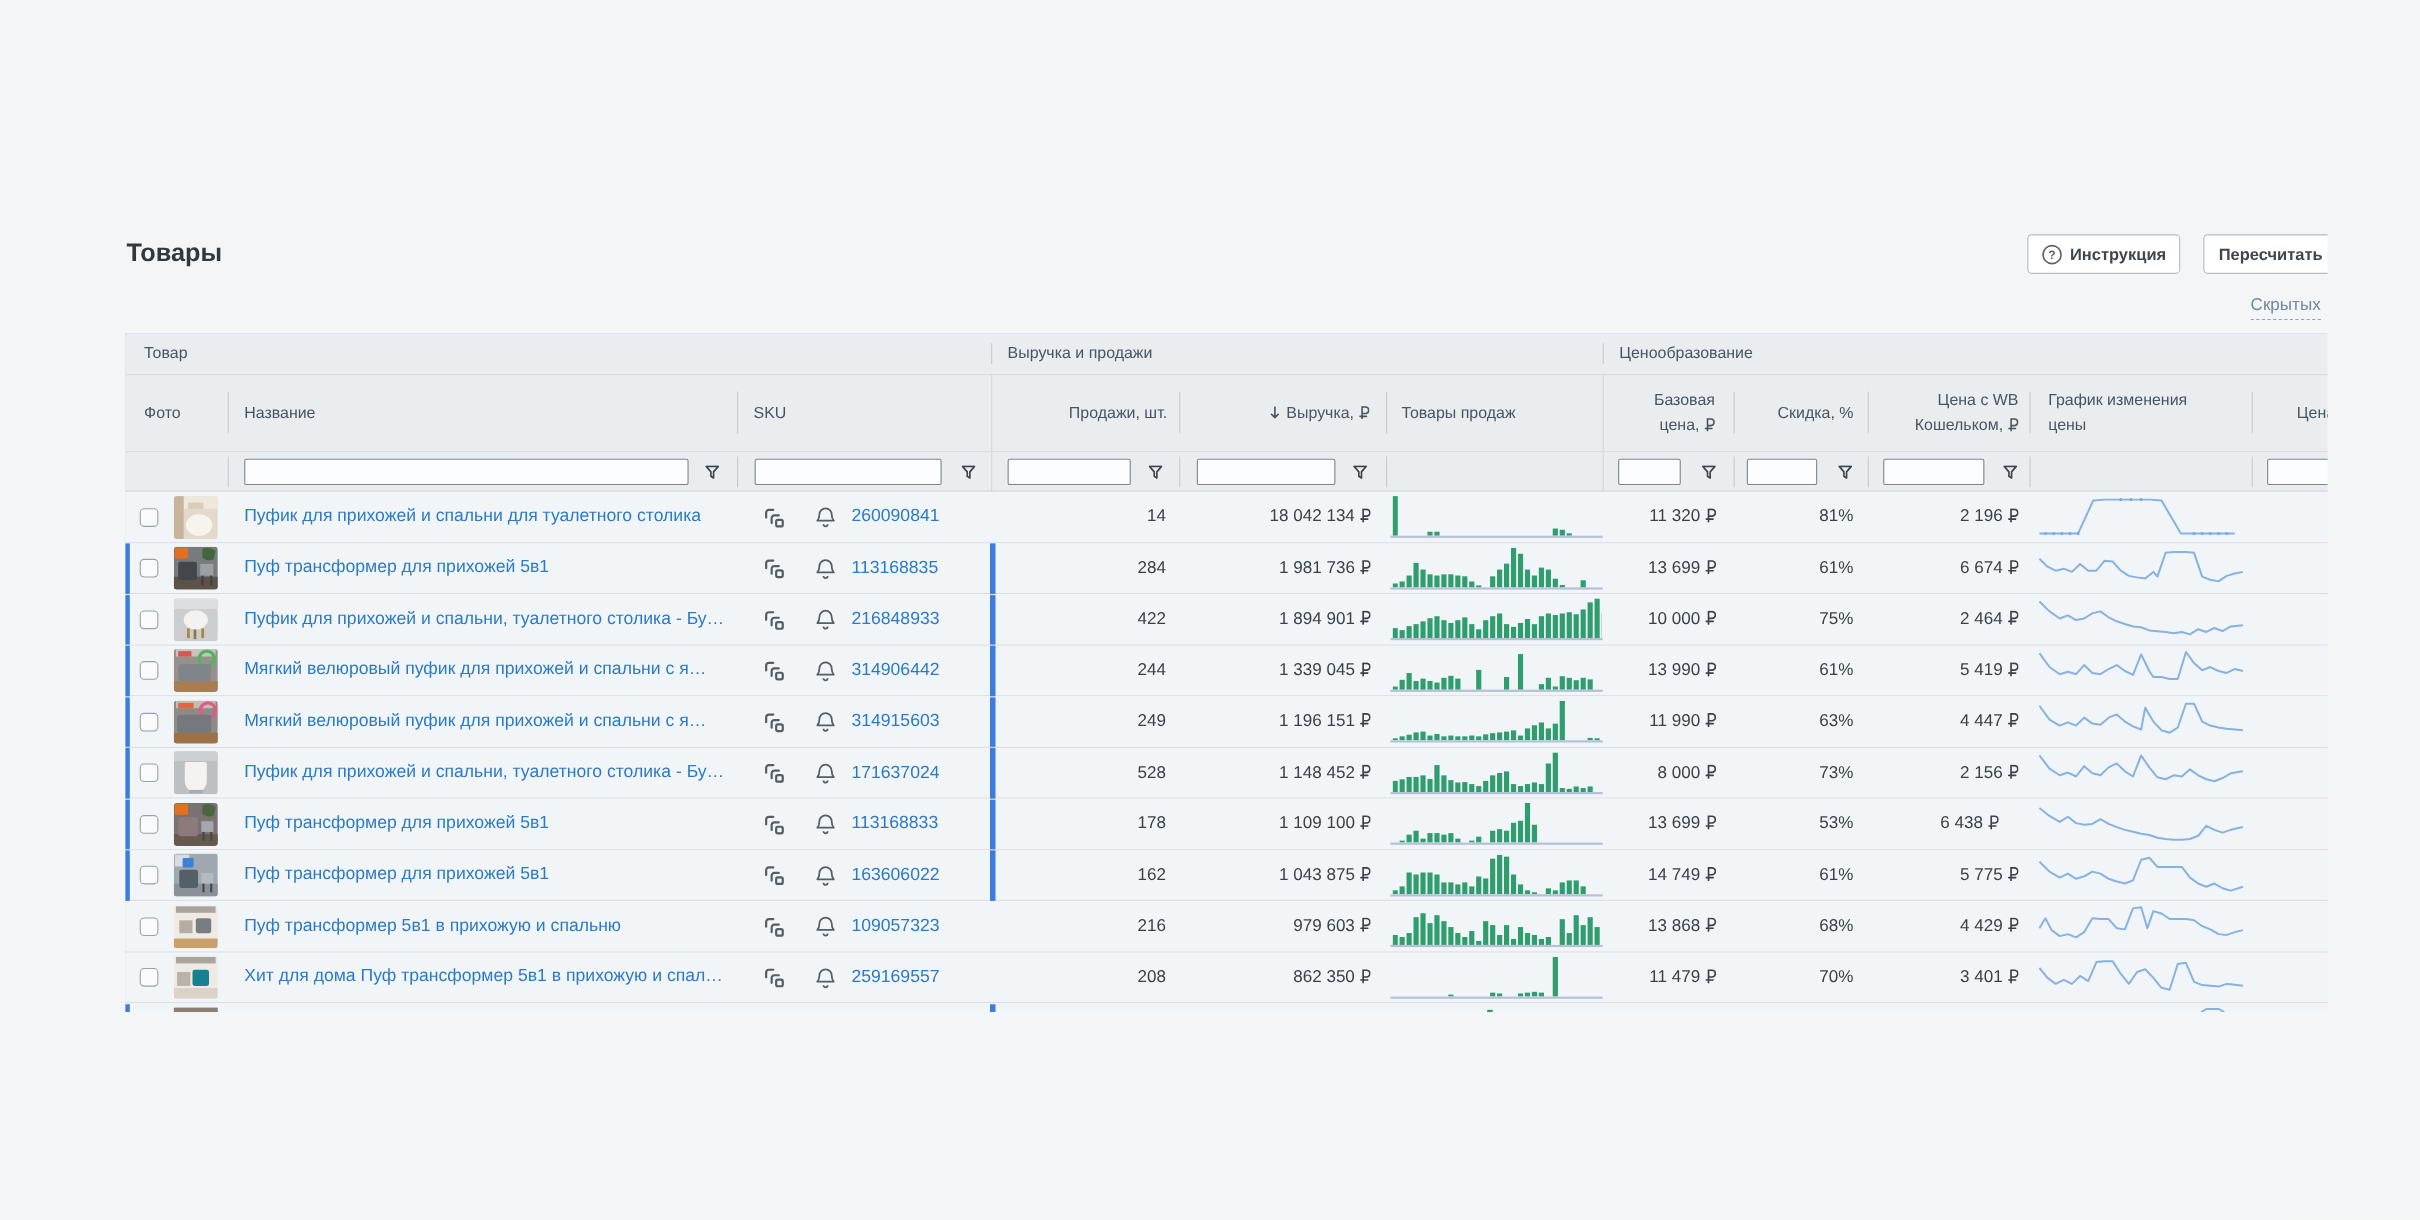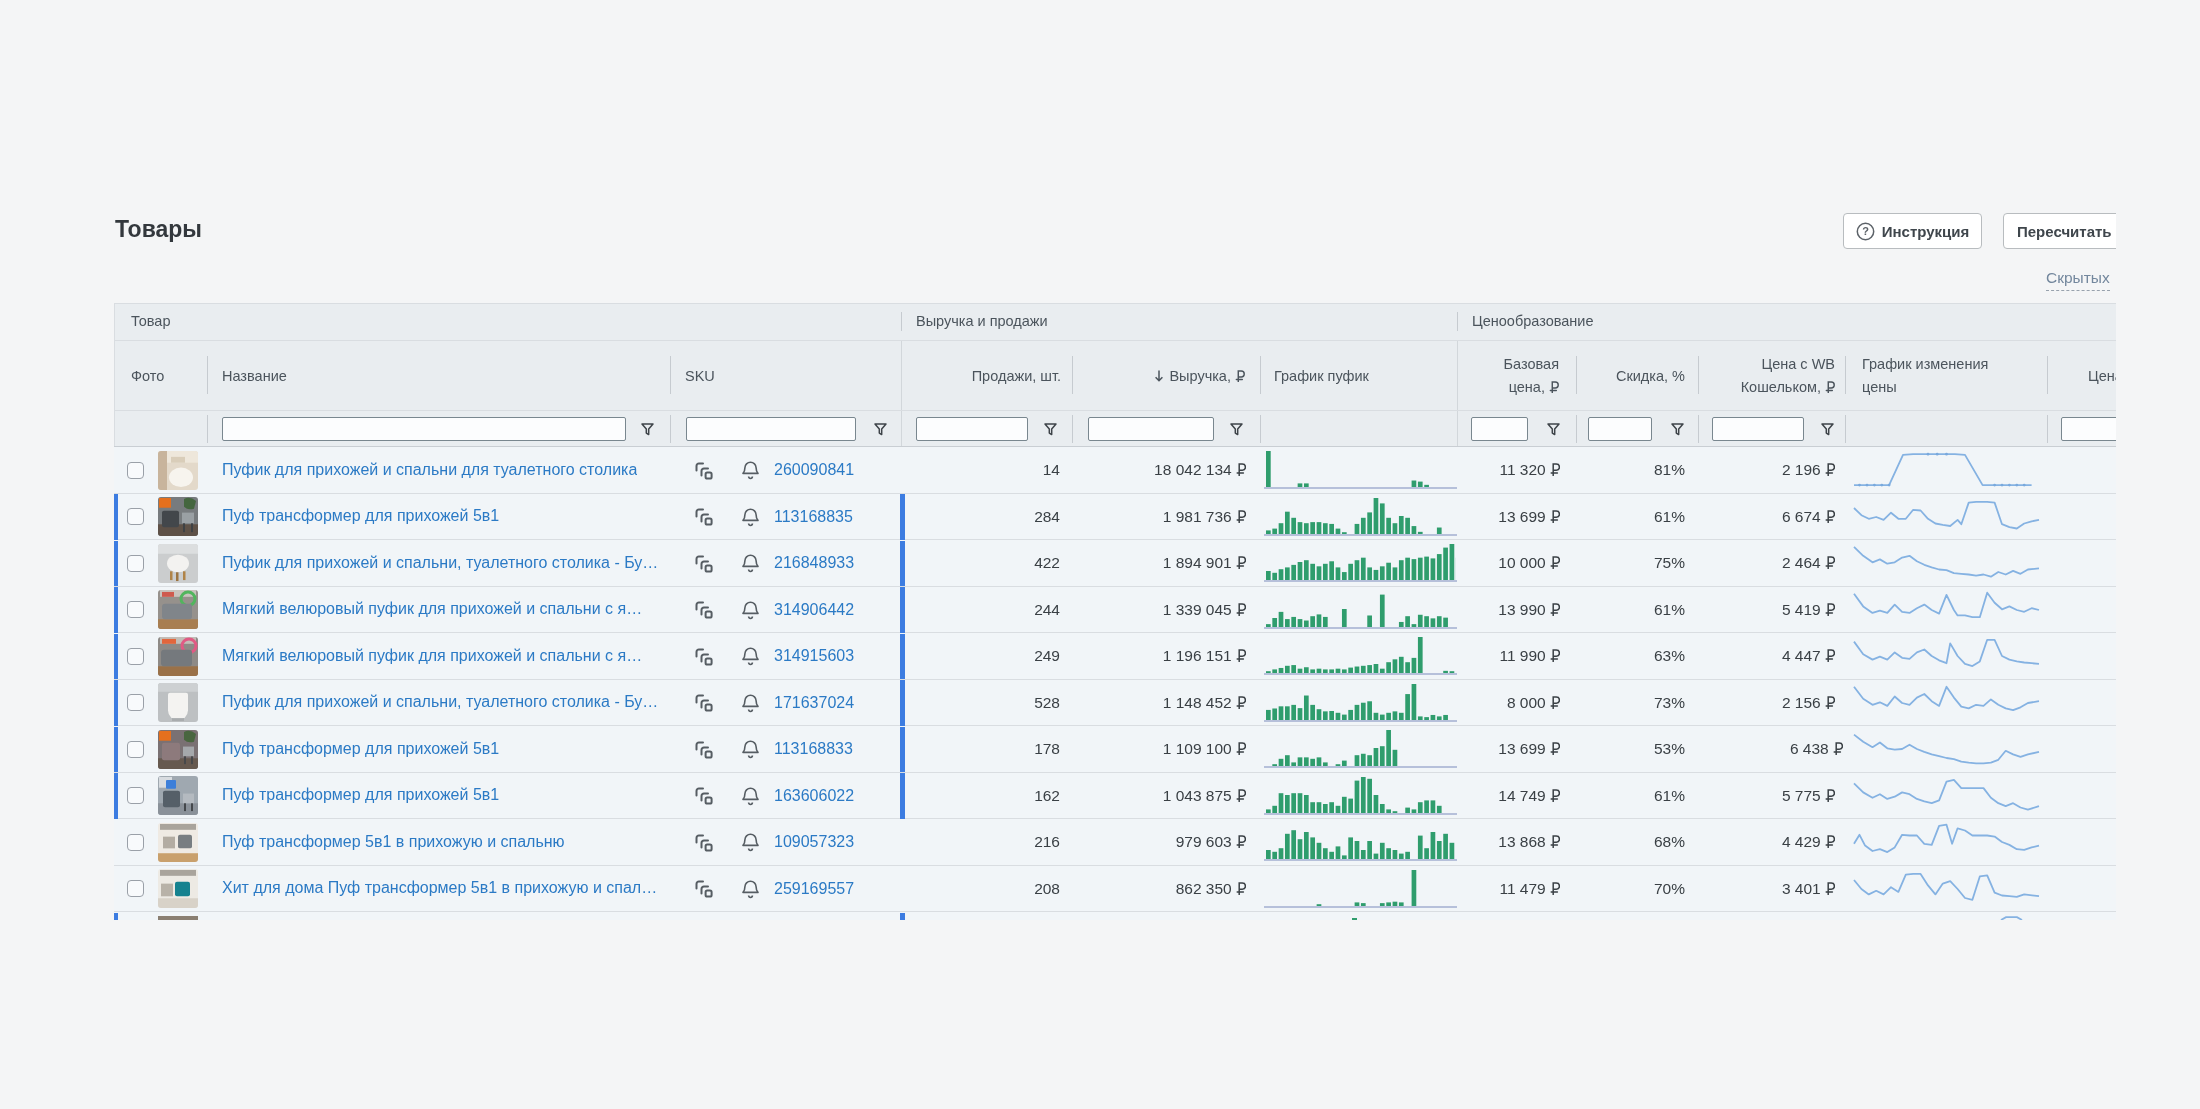--- a/index.html
+++ b/index.html
@@ -39,21 +39,21 @@
 <div class="a" style="left:114px;top:340px;width:2086px;height:1px;background:#d9dde1"></div>
 <div class="a hdtx" style="left:131px;top:368px;white-space:nowrap">Фото</div>
 <div class="a hdtx" style="left:222px;top:368px;white-space:nowrap">Название</div>
 <div class="a hdtx" style="left:685px;top:368px;white-space:nowrap">SKU</div>
 <div class="a hdtx" style="right:1139px;top:368px;white-space:nowrap;">Продажи, шт.</div>
 <div class="a hdtx" style="right:955px;top:368px;white-space:nowrap;text-align:right"><svg width="12" height="14" viewBox="0 0 12 14" style="vertical-align:-2px">
       <path d="M6 1.5 V11.5 M2.6 8.2 L6 11.7 L9.4 8.2" fill="none" stroke="#4b545c" stroke-width="1.5"></path>
     </svg> Выручка, <svg class="rb" width="10" height="12.5" viewBox="0 0 10 13" style="vertical-align:-1px">
       <use href="#rub" stroke="#4b545c" stroke-width="1.5"></use>
     </svg></div>
-<div class="a hdtx" style="left:1274px;top:368px;white-space:nowrap">График пуфик</div>
+<div class="a hdtx" style="left:1274px;top:368px;white-space:nowrap">Товары продаж</div>
 <div class="a hdtx" style="right:641px;top:353px;white-space:nowrap;text-align:right;line-height:23px">Базовая<br>цена, <svg class="rb" width="10" height="12.5" viewBox="0 0 10 13" style="vertical-align:-1px">
       <use href="#rub" stroke="#4b545c" stroke-width="1.5"></use>
     </svg></div>
 <div class="a hdtx" style="right:515px;top:368px;white-space:nowrap;text-align:right">Скидка, %</div>
 <div class="a hdtx" style="right:365px;top:353px;white-space:nowrap;text-align:right;line-height:23px">Цена с WB<br>Кошельком, <svg class="rb" width="10" height="12.5" viewBox="0 0 10 13" style="vertical-align:-1px">
       <use href="#rub" stroke="#4b545c" stroke-width="1.5"></use>
     </svg></div>
 <div class="a hdtx" style="left:1862px;top:353px;white-space:nowrap;line-height:23px">График изменения<br>цены</div>
 <div class="a hdtx" style="left:2088px;top:368px;white-space:nowrap">Цена</div>
 <div class="vln" style="left:207px;top:356px;height:38px"></div>
@@ -508,21 +508,21 @@
     </svg></div>
 <div class="a lnk" style="left:774px;top:740.2px;font-size:16px">113168833</div>
 <div class="a num" style="right:1140px;top:740.2px">178</div>
 <div class="a num" style="right:954px;top:740.2px">1 109 100 <svg class="rb" width="10" height="13" viewBox="0 0 10 13" style="vertical-align:-1px">
       <use href="#rub" stroke="#3a4045" stroke-width="1.5"></use>
     </svg></div>
 <div class="a num" style="right:640px;top:740.2px">13 699 <svg class="rb" width="10" height="13" viewBox="0 0 10 13" style="vertical-align:-1px">
       <use href="#rub" stroke="#3a4045" stroke-width="1.5"></use>
     </svg></div>
 <div class="a num" style="right:515px;top:740.2px">53%</div>
-<div class="a num" style="right:357px;top:740.2px">6 438 <svg class="rb" width="10" height="13" viewBox="0 0 10 13" style="vertical-align:-1px">
+<div class="a num" style="right:383px;top:740.2px">6 438 <svg class="rb" width="10" height="13" viewBox="0 0 10 13" style="vertical-align:-1px">
       <use href="#rub" stroke="#3a4045" stroke-width="1.5"></use>
     </svg></div>
 <div class="a" style="left:1264px;top:766.0px;width:193px;height:2px;background:#b6c0da"></div>
 <svg class="a" style="left:1266px;top:730.0px" width="190" height="36" viewBox="0 0 190 36">
     <rect x="6.33" y="34.20" width="4.7" height="1.80" fill="#2f9d6d"></rect>
     <rect x="12.66" y="28.80" width="4.7" height="7.20" fill="#2f9d6d"></rect>
     <rect x="18.99" y="25.20" width="4.7" height="10.80" fill="#2f9d6d"></rect>
     <rect x="25.32" y="32.40" width="4.7" height="3.60" fill="#2f9d6d"></rect>
     <rect x="31.65" y="27.36" width="4.7" height="8.64" fill="#2f9d6d"></rect>
     <rect x="37.98" y="27.36" width="4.7" height="8.64" fill="#2f9d6d"></rect>

